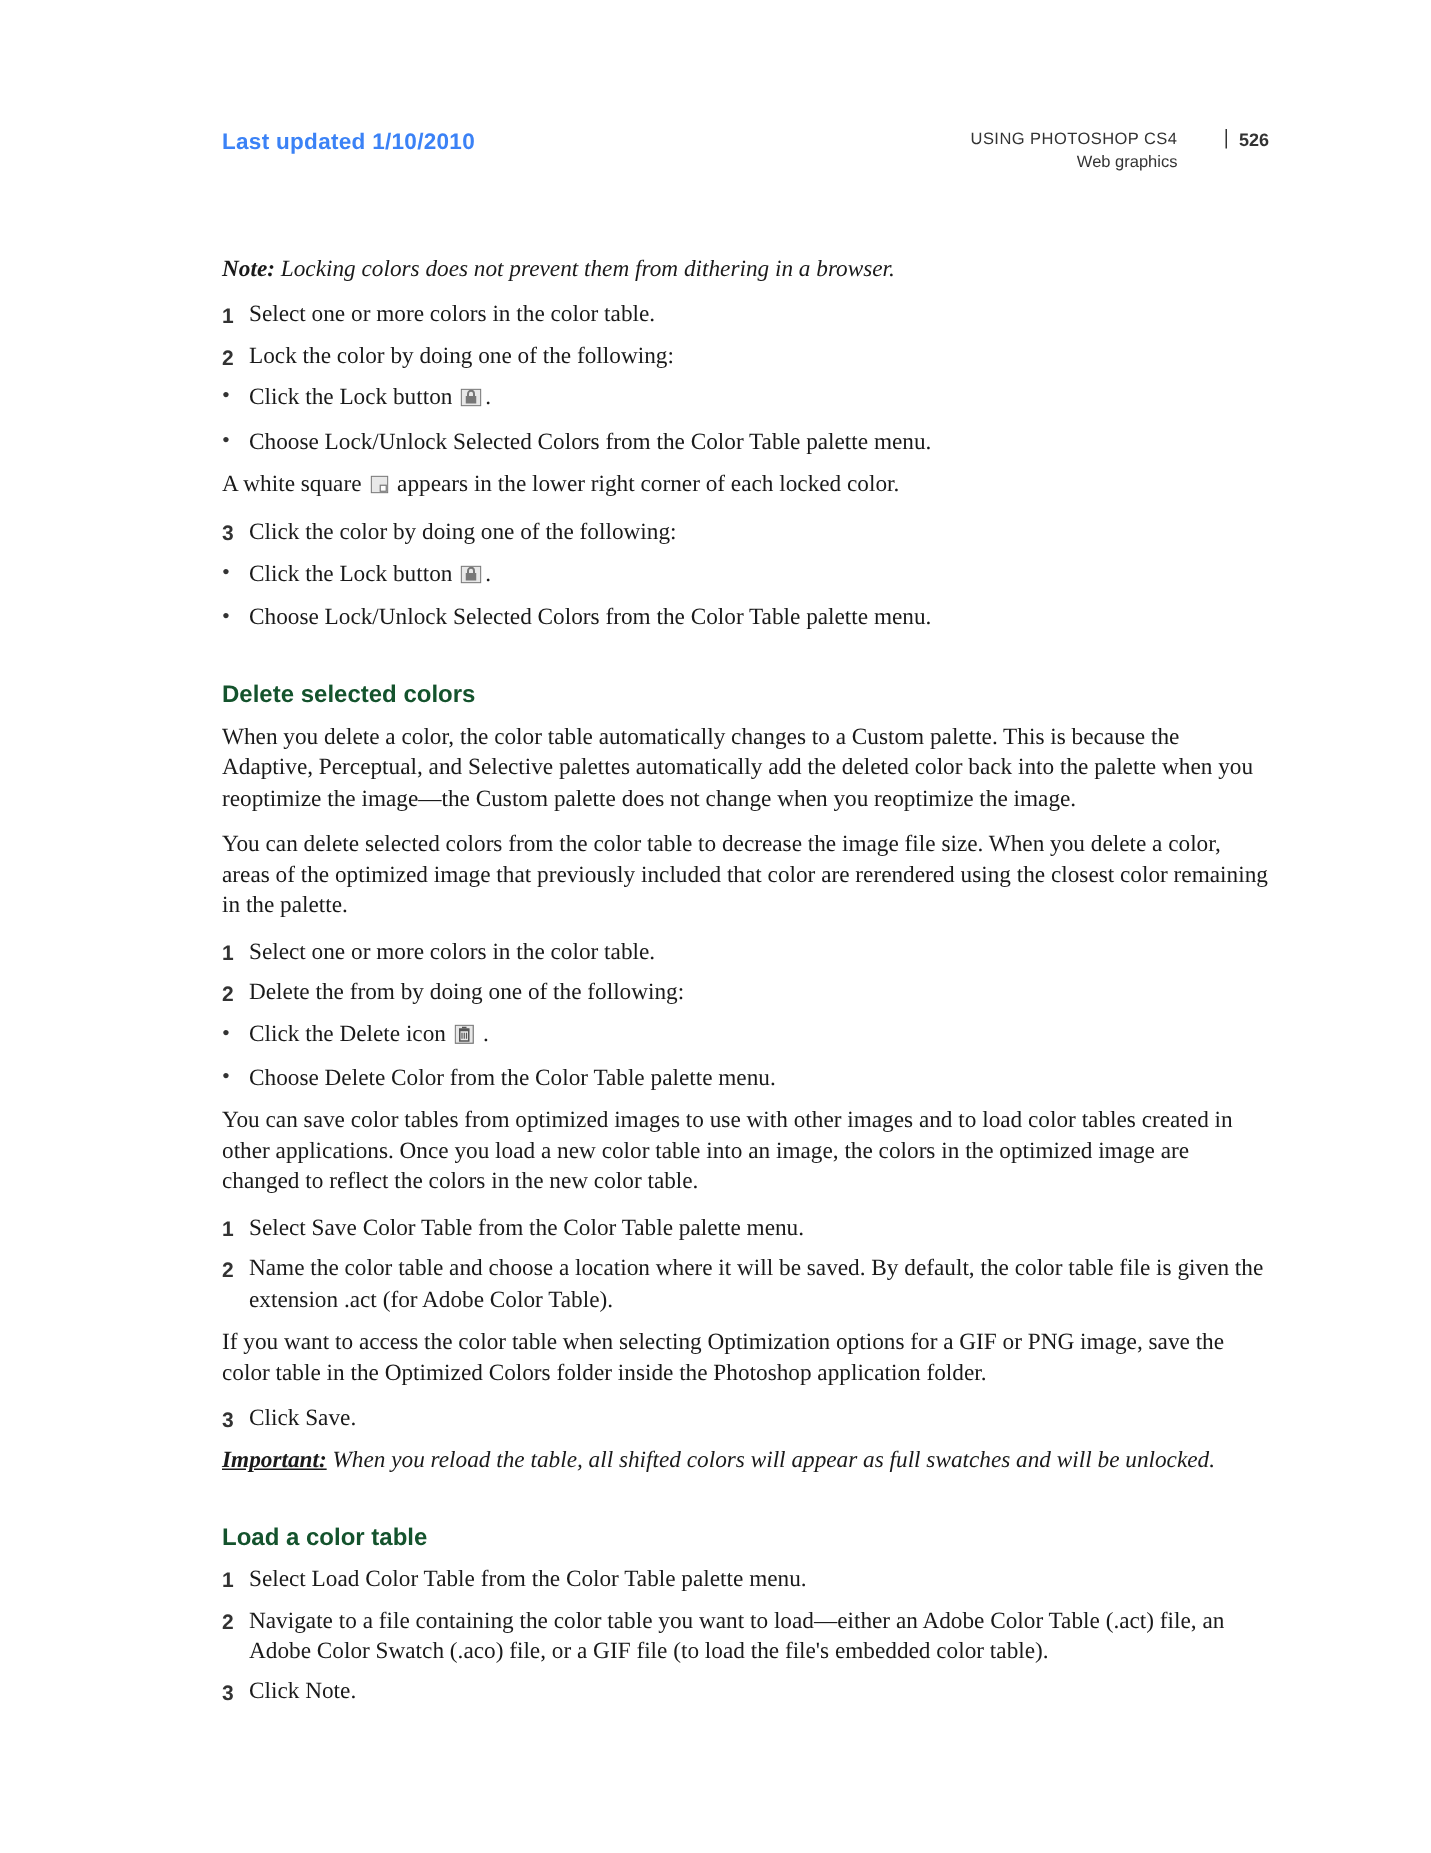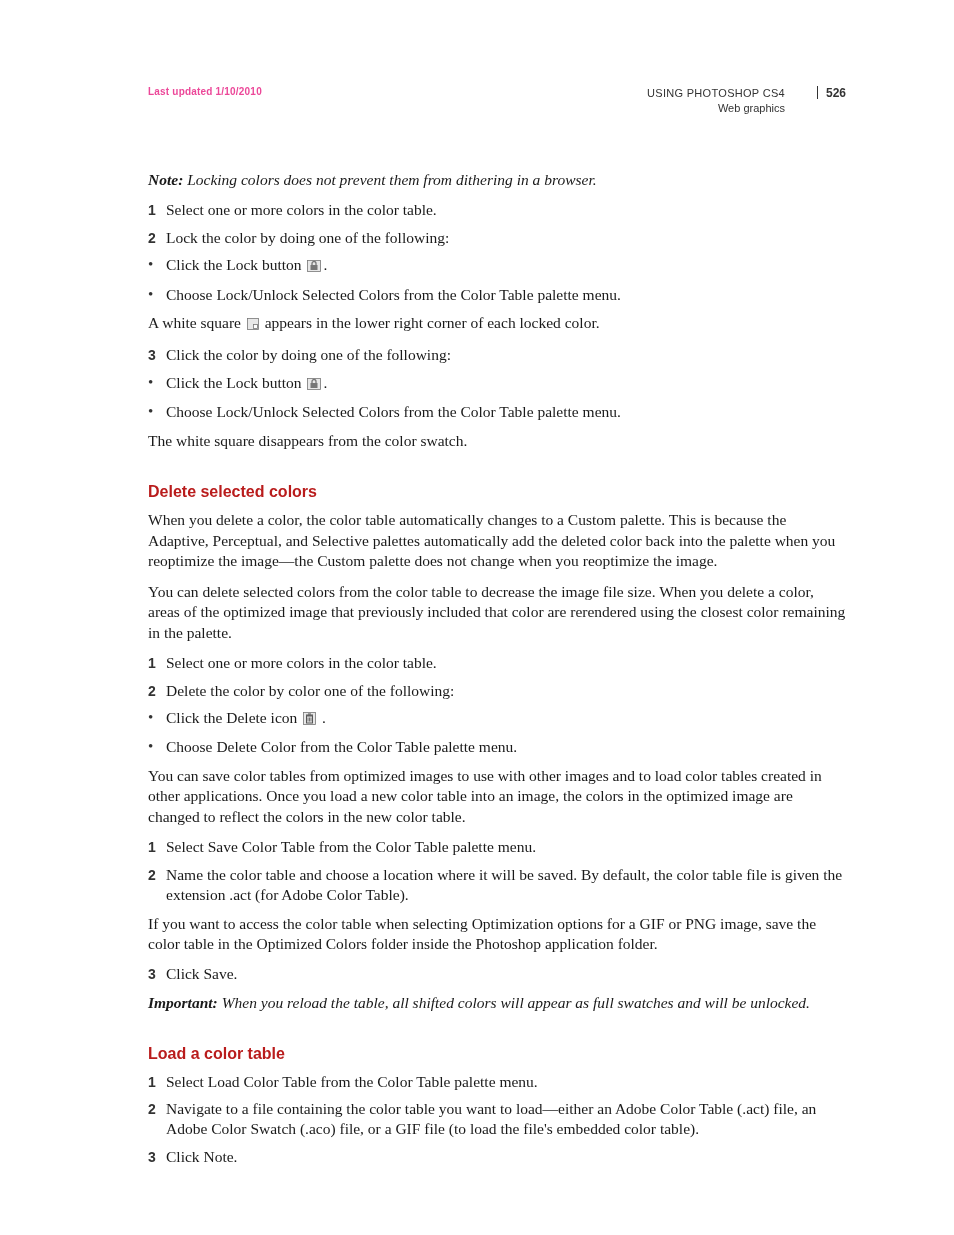--- a/index.html
+++ b/index.html
@@ -20,22 +20,22 @@
   }
   .header-row {
     display: flex;
     justify-content: space-between;
     align-items: flex-start;
     margin-bottom: 54px;
   }
   .last-updated {
     font-family: "Myriad Pro", "Helvetica Neue", Arial, sans-serif;
     font-weight: 600;
-    color: #ec4899;
-    font-size: 10px;
+    color: #3b82f6;
+    font-size: 15px;
     letter-spacing: 0.2px;
   }
   .header-right {
     display: flex;
     align-items: flex-start;
     font-family: "Myriad Pro", "Helvetica Neue", Arial, sans-serif;
     font-size: 11px;
     color: #333;
   }
   .header-titles {
@@ -62,21 +62,21 @@
   .note-line { margin-bottom: 10px; }
   .note-line .label { font-weight: 700; font-style: italic; }
   .note-line .text { font-style: italic; text-align: right; }
   .para { margin: 8px 0 10px 0; }
   .heading {
     font-family: "Myriad Pro", "Helvetica Neue", Arial, sans-serif;
     font-weight: 700;
     font-size: 16px;
     margin-top: 30px;
     margin-bottom: 6px;
-    color: #b91c1c;
+    color: #14532d;
   }
   .step, .bullet {
     display: flex;
     align-items: flex-start;
     margin: 7px 0;
   }
   .step .num {
     width: 18px;
     flex: 0 0 18px;
     font-family: "Myriad Pro", "Helvetica Neue", Arial, sans-serif;
@@ -93,21 +93,21 @@
     flex: 0 0 18px;
     font-size: 15px;
     line-height: 1.3;
     color: #333;
   }
   .icon {
     display: inline-block;
     vertical-align: -2px;
     margin: 0 2px;
   }
-  .important .label { font-weight: 700; font-style: italic; }
+  .important .label { font-weight: 700; font-style: italic; text-decoration: underline; }
   .important .text { font-style: italic; }
 </style>
 </head>
 <body>
 
 <div class="page">
 
   <div class="header-row">
     <div class="last-updated">Last updated 1/10/2010</div>
     <div class="header-right">
@@ -164,32 +164,31 @@
               <rect x="0.5" y="0.5" width="13" height="11" fill="#e8e8e8" stroke="#777" stroke-width="0.8"></rect>
               <rect x="3.5" y="5" width="7" height="5" fill="#777"></rect>
               <path d="M5 5 V3.5 a2 2 0 0 1 4 0 V5" fill="none" stroke="#777" stroke-width="1.3"></path>
             </svg></span><span>.</span>
       </div>
     </div>
     <div class="bullet">
       <div class="dot">•</div>
       <div class="txt">Choose Lock/Unlock Selected Colors from the Color Table palette menu.</div>
     </div>
-    <div class="para">The white square disappears from the color swatch.</div>
 
     <div class="heading">Delete selected colors</div>
     <div class="para">When you delete a color, the color table automatically changes to a Custom palette. This is because the Adaptive, Perceptual, and Selective palettes automatically add the deleted color back into the palette when you reoptimize the image—the Custom palette does not change when you reoptimize the image.</div>
     <div class="para">You can delete selected colors from the color table to decrease the image file size. When you delete a color, areas of the optimized image that previously included that color are rerendered using the closest color remaining in the palette.</div>
     <div class="step">
       <div class="num">1</div>
       <div class="txt">Select one or more colors in the color table.</div>
     </div>
     <div class="step">
       <div class="num">2</div>
-      <div class="txt">Delete the color by color one of the following:</div>
+      <div class="txt">Delete the from by doing one of the following:</div>
     </div>
     <div class="bullet">
       <div class="dot">•</div>
       <div class="txt">
         <span>Click the Delete icon </span><span class="icon"><svg width="13" height="13" viewBox="0 0 13 13">
               <rect x="0.5" y="0.5" width="12" height="12" fill="#e8e8e8" stroke="#777" stroke-width="0.8"></rect>
               <rect x="3.5" y="4" width="6" height="7" fill="none" stroke="#555" stroke-width="1"></rect>
               <line x1="5" y1="5.5" x2="5" y2="9.5" stroke="#555" stroke-width="0.8"></line>
               <line x1="6.5" y1="5.5" x2="6.5" y2="9.5" stroke="#555" stroke-width="0.8"></line>
               <line x1="8" y1="5.5" x2="8" y2="9.5" stroke="#555" stroke-width="0.8"></line>

